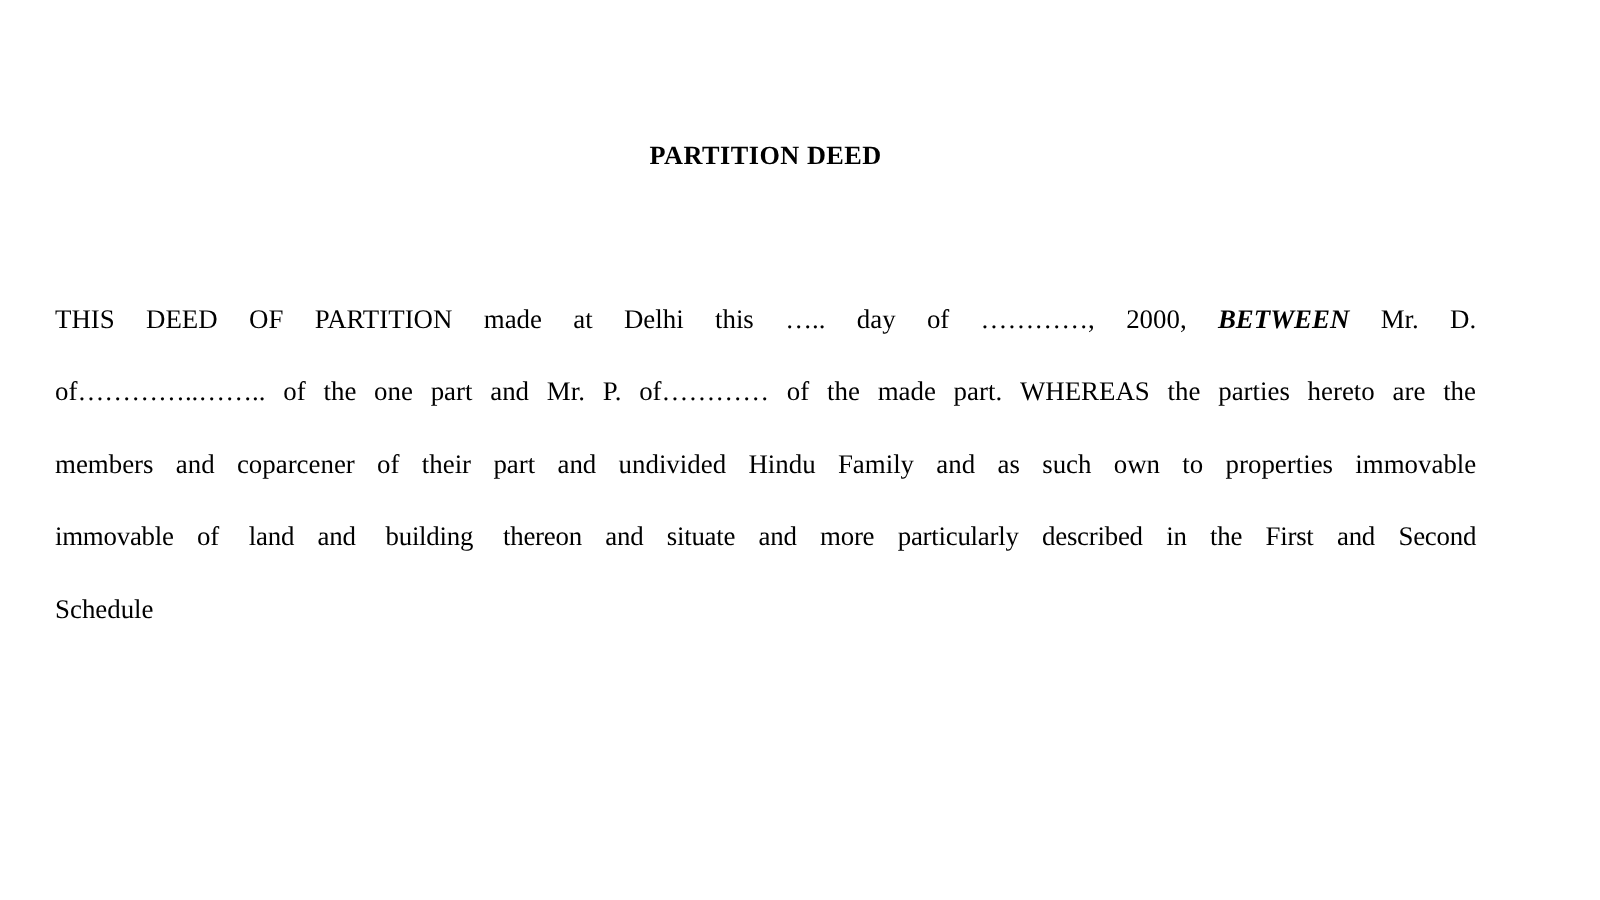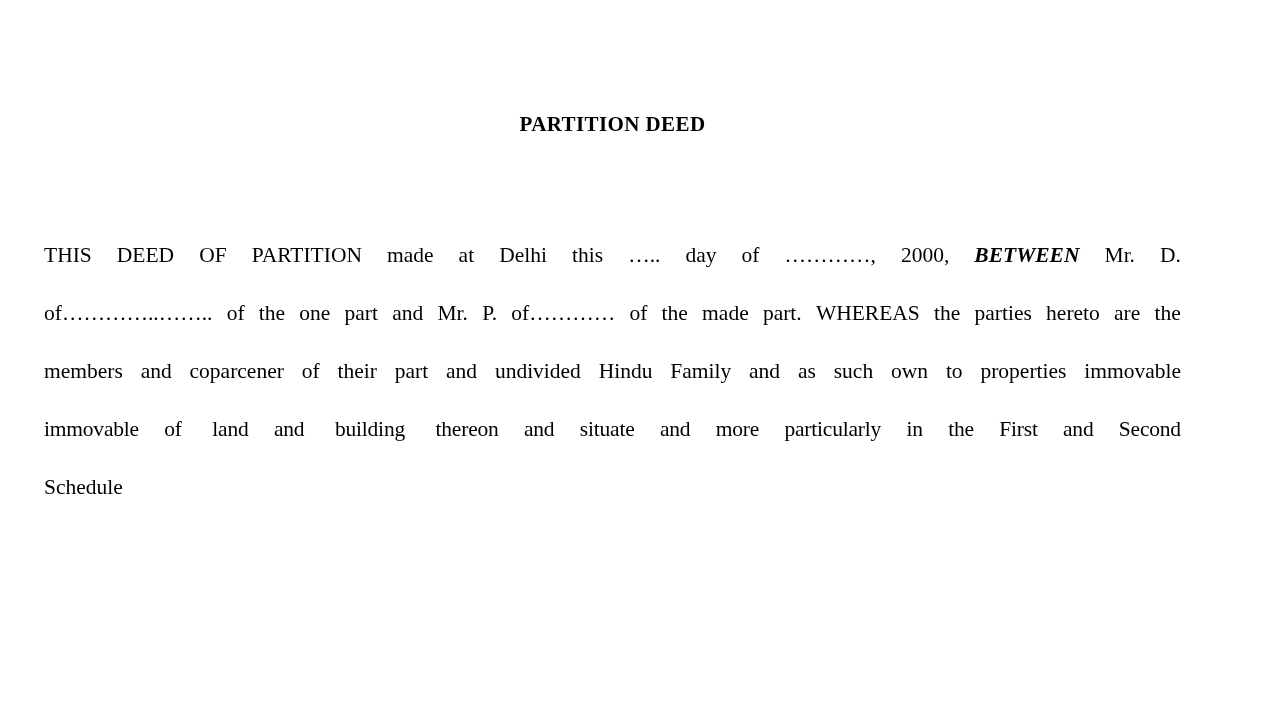--- a/index.html
+++ b/index.html
@@ -150,20 +150,21 @@
       <span class="w">of</span>
       <span class="w"> land</span>
       <span class="w">and</span>
       <span class="w"> building</span>
       <span class="w"> thereon</span>
       <span class="w">and</span>
       <span class="w">situate</span>
       <span class="w">and</span>
       <span class="w">more</span>
       <span class="w">particularly</span>
+      <span class="w">described</span>
       <span class="w">in</span>
       <span class="w">the</span>
       <span class="w">First</span>
       <span class="w">and</span>
       <span class="w">Second</span>
     </div>
 
     <div class="para-line flush">
       <span>Schedule</span>
     </div>

